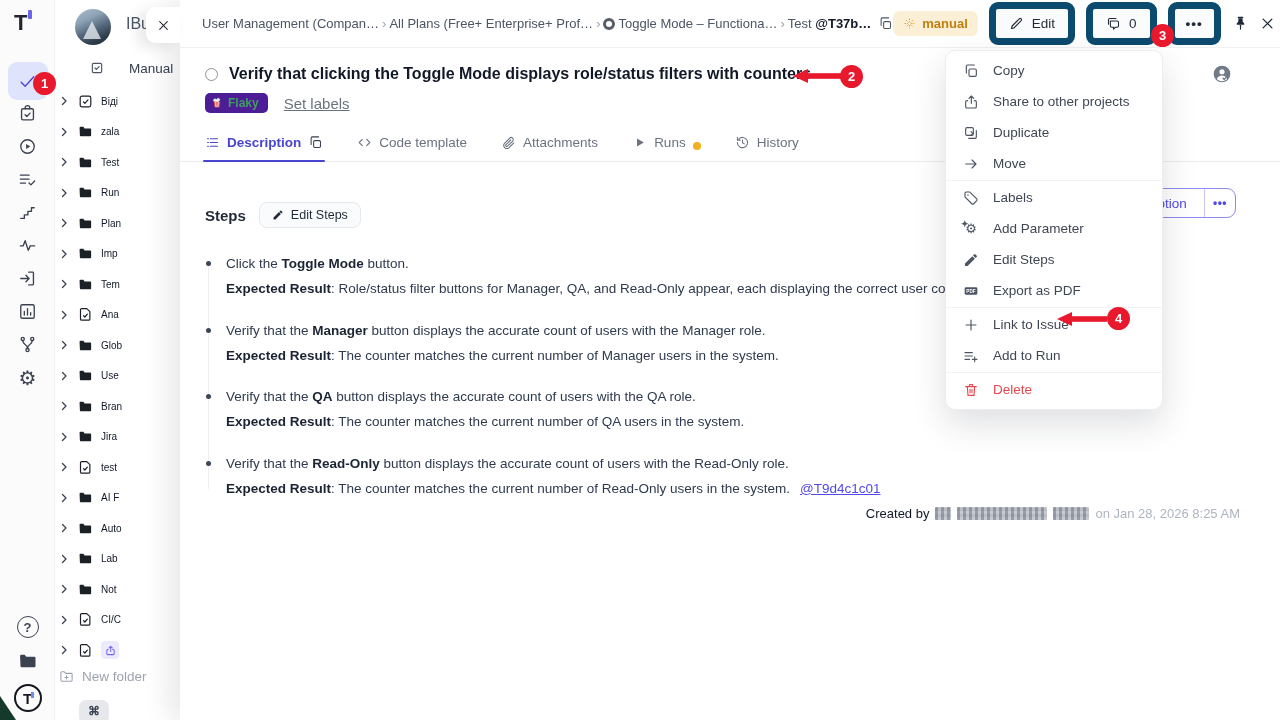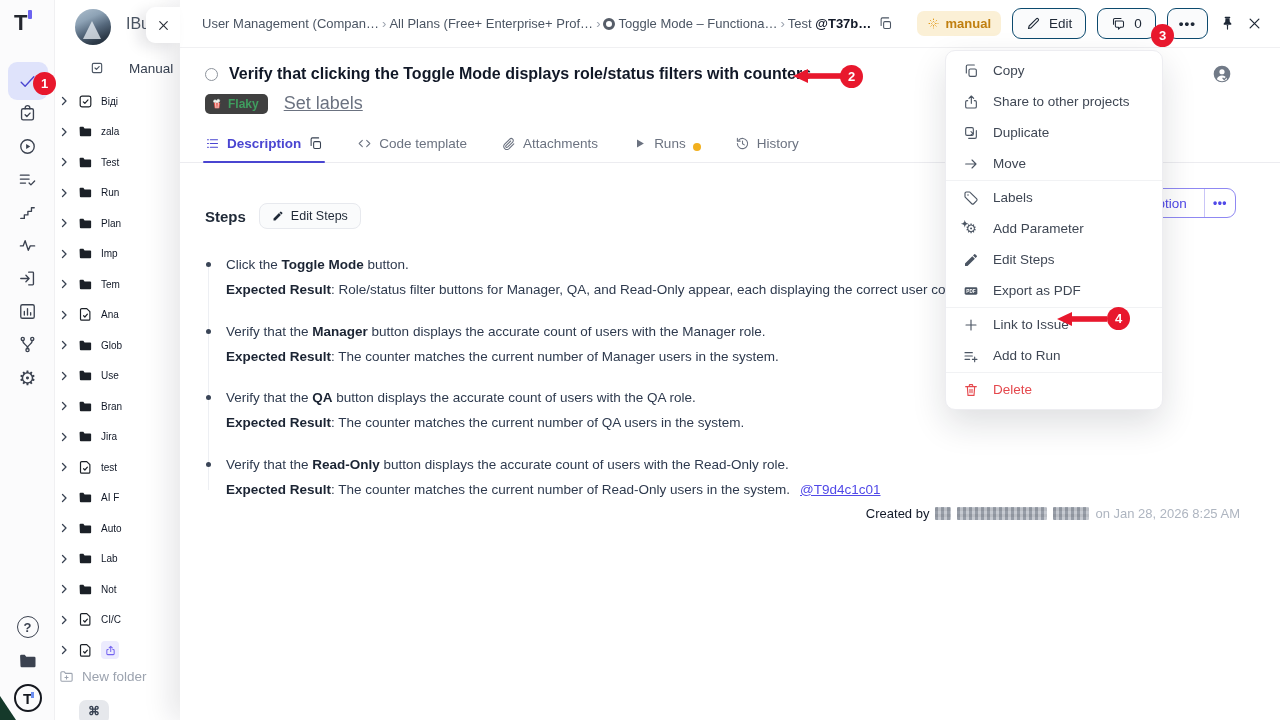--- a/index.html
+++ b/index.html
@@ -52,34 +52,34 @@
   .panel-header { height:48px; display:flex; align-items:center; padding:0 18px 0 22px; border-bottom:1px solid #f0f0f2; }
   .crumbs { display:flex; align-items:center; gap:3px; font-size:13px; color:#4b5563; white-space:nowrap; }
   .crumb-sep { color:#9ca3af; font-size:13px; }
   .crumb-dot { width:12px; height:12px; border:3.2px solid #565d68; border-radius:50%; flex:none; }
   .crumb-bold { font-weight:700; color:#111827; }
   .crumb-copy { color:#4b5563; margin-left:4px; }
   .crumb-copy .ico { width:15px; height:15px; }
   .header-actions { margin-left:auto; display:flex; align-items:center; gap:11px; }
   .manual-badge { display:flex; align-items:center; gap:6px; background:#fbf0d6; color:#c07f10; border-radius:7px; padding:5px 10px; font-size:13px; font-weight:600; }
   .manual-badge svg { width:13px; height:13px; stroke:#e0940f; stroke-width:1.8; stroke-dasharray:2.5 2.2; }
-  .hbtn { display:flex; align-items:center; gap:8px; background:#fafbfc; border:1px solid #0c4a6e; border-radius:9px; padding:7px 13px; font-size:13.5px; color:#1f2937; }
+  .hbtn { display:flex; align-items:center; gap:8px; background:#fafbfc; border:7px solid #0c4a6e; border-radius:9px; padding:7px 13px; font-size:13.5px; color:#1f2937; }
   .hbtn .ico { width:15px; height:15px; }
   .more-btn { letter-spacing:1px; font-weight:700; padding:7px 11px; }
   .pin-ico, .close-x { color:#1f2937; }
   .pin-ico svg { width:17px; height:17px; }
   .close-x svg { width:15px; height:15px; stroke-width:2; }
 
   
   .title-row { display:flex; align-items:center; gap:11px; padding:17px 24px 0 25px; }
   .title-circle { width:13px; height:13px; border:1.6px solid #8d939c; border-radius:50%; flex:none; }
   .test-title { font-size:16px; font-weight:700; color:#111827; }
   .label-row { display:flex; align-items:center; gap:16px; padding:10px 24px 0 25px; }
-  .flaky { display:flex; align-items:center; gap:5px; background:#404040; color:#3f9e5f; font-size:12px; font-weight:600; padding:3px 9px 3px 6px; border-radius:5px; }
-  .set-labels { font-size:18px; color:#6b7280; text-decoration:underline; }
+  .flaky { display:flex; align-items:center; gap:5px; background:#4c1d95; color:#3f9e5f; font-size:12px; font-weight:600; padding:3px 9px 3px 6px; border-radius:5px; }
+  .set-labels { font-size:15px; color:#6b7280; text-decoration:underline; }
   .assignee-ico { position:absolute; right:48px; top:64px; }
 
   .tabs { display:flex; align-items:flex-end; gap:34px; padding:0 24px 0 25px; margin-top:15px; border-bottom:1px solid #ececf0; height:34px; }
   .tab { display:flex; align-items:flex-end; gap:7px; font-size:13.5px; color:#6b7280; padding-bottom:11px; position:relative; }
   .tab .ico { width:15px; height:15px; }
   .tab.active { color:#4a45d1; font-weight:600; }
   .tab.active::after { content:""; position:absolute; left:-2px; right:-2px; bottom:-1px; height:2.5px; background:#4a45d1; border-radius:2px; }
   .tab .tab-copy { color:#374151; }
   .runs-dot { width:8px; height:8px; border-radius:50%; background:#f2b01e; }
 

